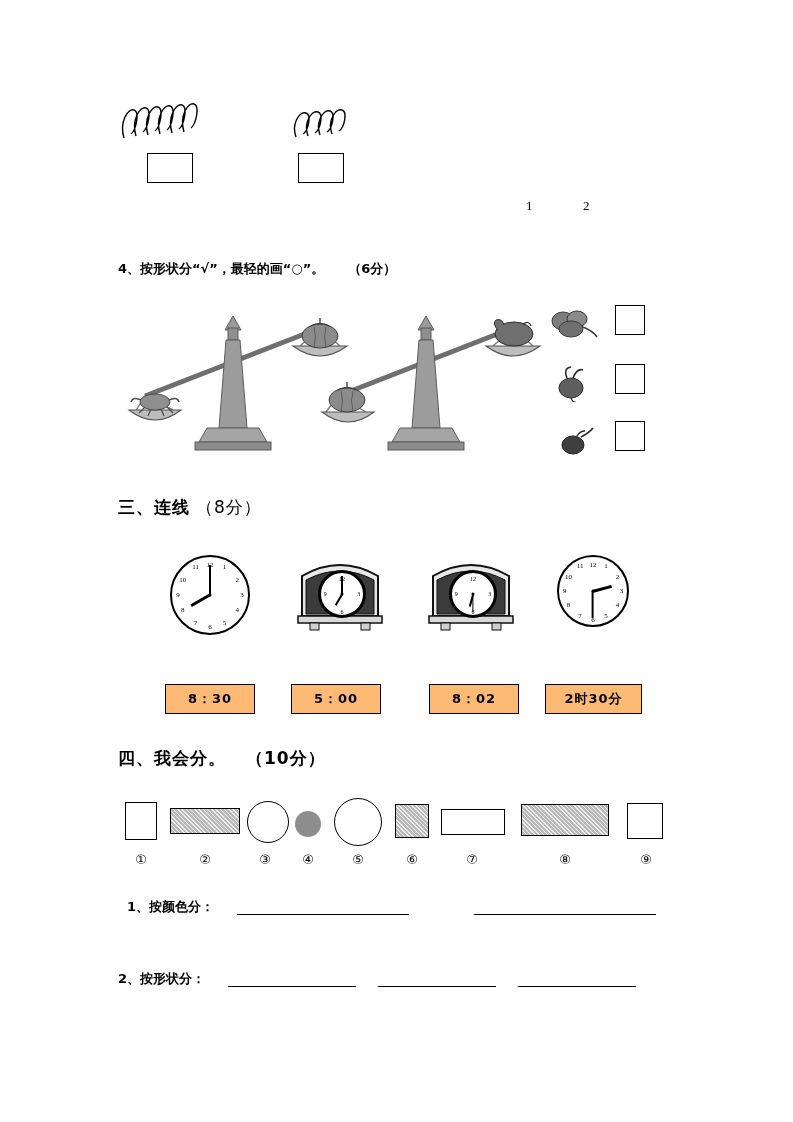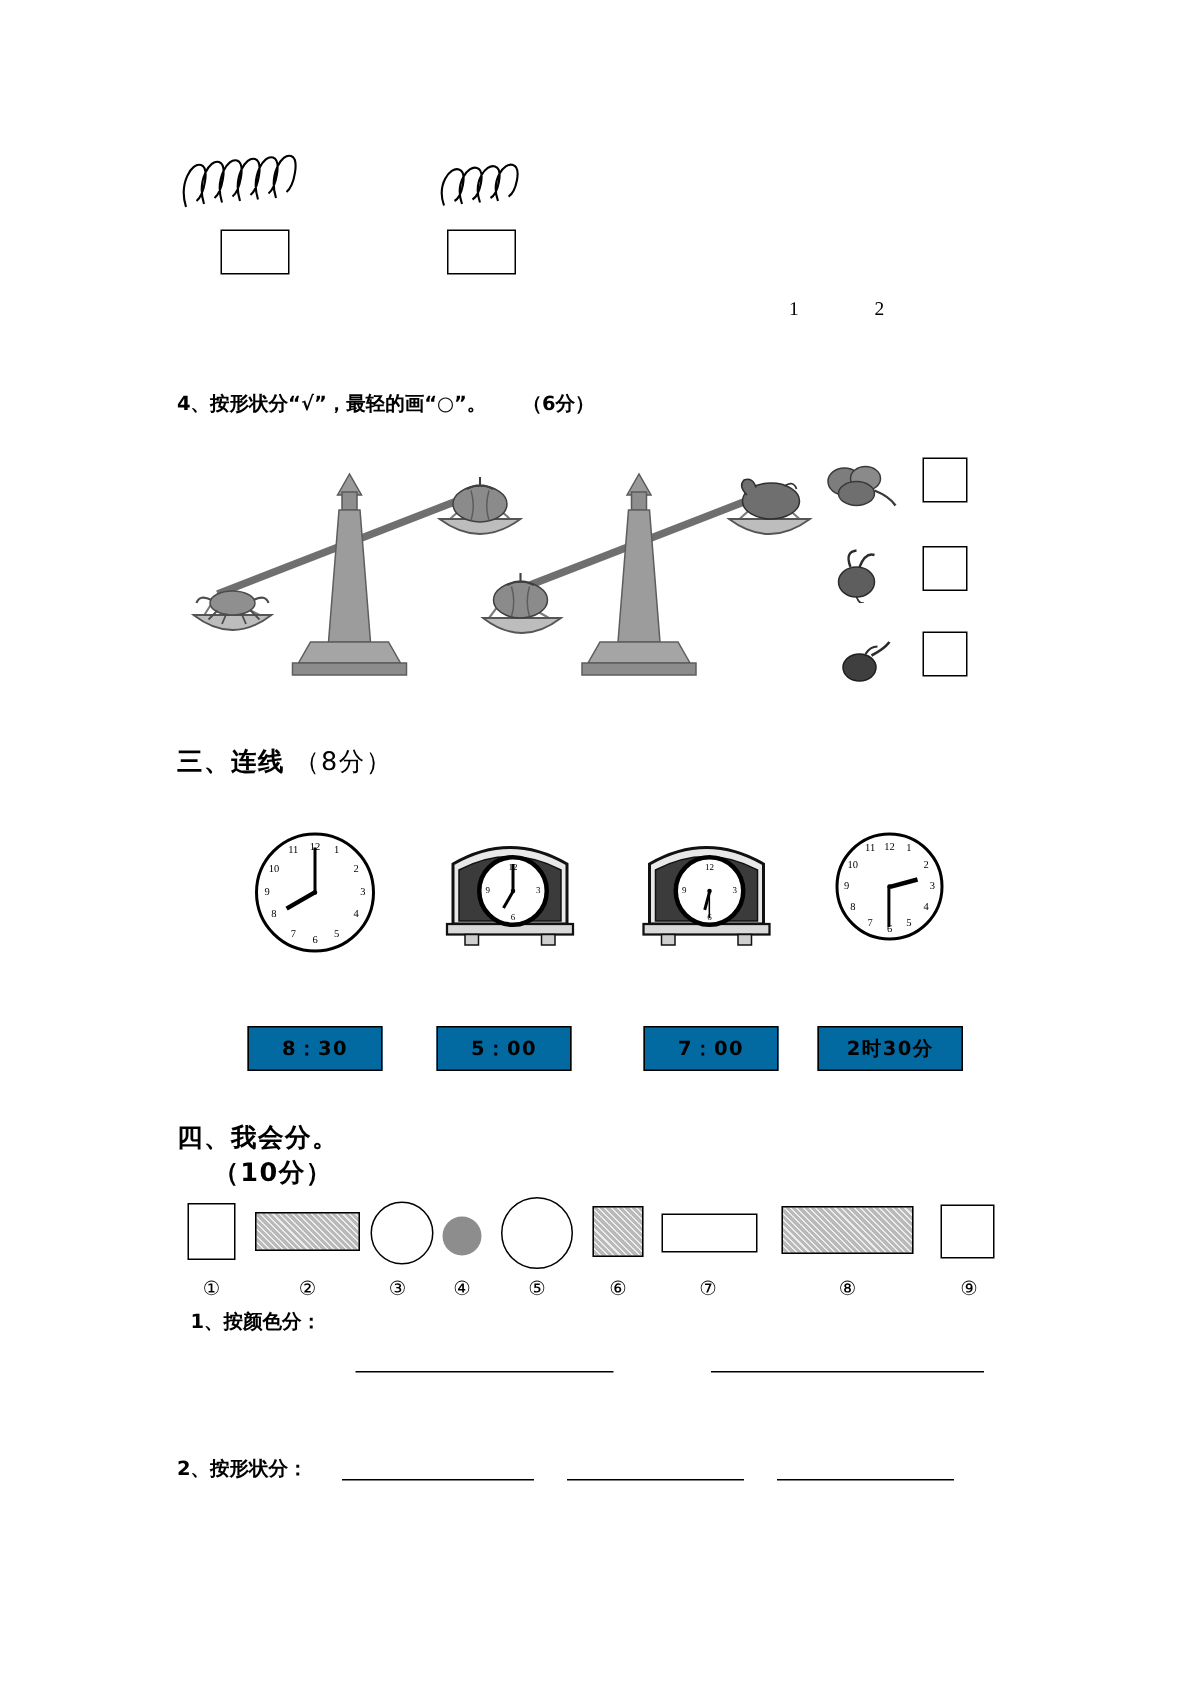--- a/index.html
+++ b/index.html
@@ -82,21 +82,21 @@
   }
   .center-dot {
     position: absolute;
     width: 3px; height: 3px;
     background: #000;
     border-radius: 50%;
     transform: translate(-50%, -50%);
   }
   .time-box {
     border: 1px solid #000;
-    background: #0369a1;
+    background: #fdba74;
     box-sizing: border-box;
     display: flex;
     align-items: center;
     justify-content: center;
     font-family: "DejaVu Sans", sans-serif;
     font-size: 13px;
     font-weight: bold;
     letter-spacing: 1px;
   }
 
@@ -324,24 +324,24 @@
       <div class="clock-num" style="left:14%; top:30%;">10</div>
       <div class="clock-num" style="left:31%; top:13%;">11</div>
       <div class="hand" style="width:2.5px; height:19px; left:50%; top:calc(50% - 19px); margin-left:-1.25px; transform:rotate(75deg);"></div>
       <div class="hand" style="width:1.6px; height:27px; left:50%; top:calc(50% - 27px); margin-left:-0.8px; transform:rotate(180deg);"></div>
       <div class="center-dot" style="left:50%; top:50%;"></div>
     </div>
   </div>
 
   <div class="time-box abs" style="left:165px; top:684px; width:90px; height:30px;">8：30</div>
   <div class="time-box abs" style="left:291px; top:684px; width:90px; height:30px;">5：00</div>
-  <div class="time-box abs" style="left:429px; top:684px; width:90px; height:30px;">7：00</div>
+  <div class="time-box abs" style="left:429px; top:684px; width:90px; height:30px;">8：02</div>
   <div class="time-box abs" style="left:545px; top:684px; width:97px; height:30px;">2时30分</div>
 
-  <div class="abs" style="left:118px; top:747px; display:flex; align-items:center;flex-direction:column;">
+  <div class="abs" style="left:118px; top:747px; display:flex; align-items:flex-start;">
     <span class="heading-cn">四、我会分。</span>
     <span class="heading-cn" style="margin-left:20px; font-weight:bold;">（10分）</span>
   </div>
 
   <div class="abs shape-sq" style="left:125px; top:802px; width:32px; height:38px;"></div>
   <div class="abs shape-sq hatch" style="left:170px; top:808px; width:70px; height:26px;"></div>
   <div class="abs shape-circle" style="left:247px; top:801px; width:42px; height:42px;"></div>
   <div class="abs shape-circle solid-grey" style="left:295px; top:811px; width:26px; height:26px; border:none;"></div>
   <div class="abs shape-circle" style="left:334px; top:798px; width:48px; height:48px;"></div>
   <div class="abs shape-sq hatch" style="left:395px; top:804px; width:34px; height:34px;"></div>
@@ -352,21 +352,21 @@
   <div class="circle-index" style="left:141px; top:852px;">①</div>
   <div class="circle-index" style="left:205px; top:852px;">②</div>
   <div class="circle-index" style="left:265px; top:852px;">③</div>
   <div class="circle-index" style="left:308px; top:852px;">④</div>
   <div class="circle-index" style="left:358px; top:852px;">⑤</div>
   <div class="circle-index" style="left:412px; top:852px;">⑥</div>
   <div class="circle-index" style="left:472px; top:852px;">⑦</div>
   <div class="circle-index" style="left:565px; top:852px;">⑧</div>
   <div class="circle-index" style="left:646px; top:852px;">⑨</div>
 
-  <div class="abs label-cn" style="left:127px; top:872px;">1、按颜色分：</div>
+  <div class="abs label-cn" style="left:127px; top:898px;">1、按颜色分：</div>
   <div class="blank-line" style="left:237px; top:914px; width:172px;"></div>
   <div class="blank-line" style="left:474px; top:914px; width:182px;"></div>
 
   <div class="abs label-cn" style="left:118px; top:970px;">2、按形状分：</div>
   <div class="blank-line" style="left:228px; top:986px; width:128px;"></div>
   <div class="blank-line" style="left:378px; top:986px; width:118px;"></div>
   <div class="blank-line" style="left:518px; top:986px; width:118px;"></div>
 
 </div>
 

